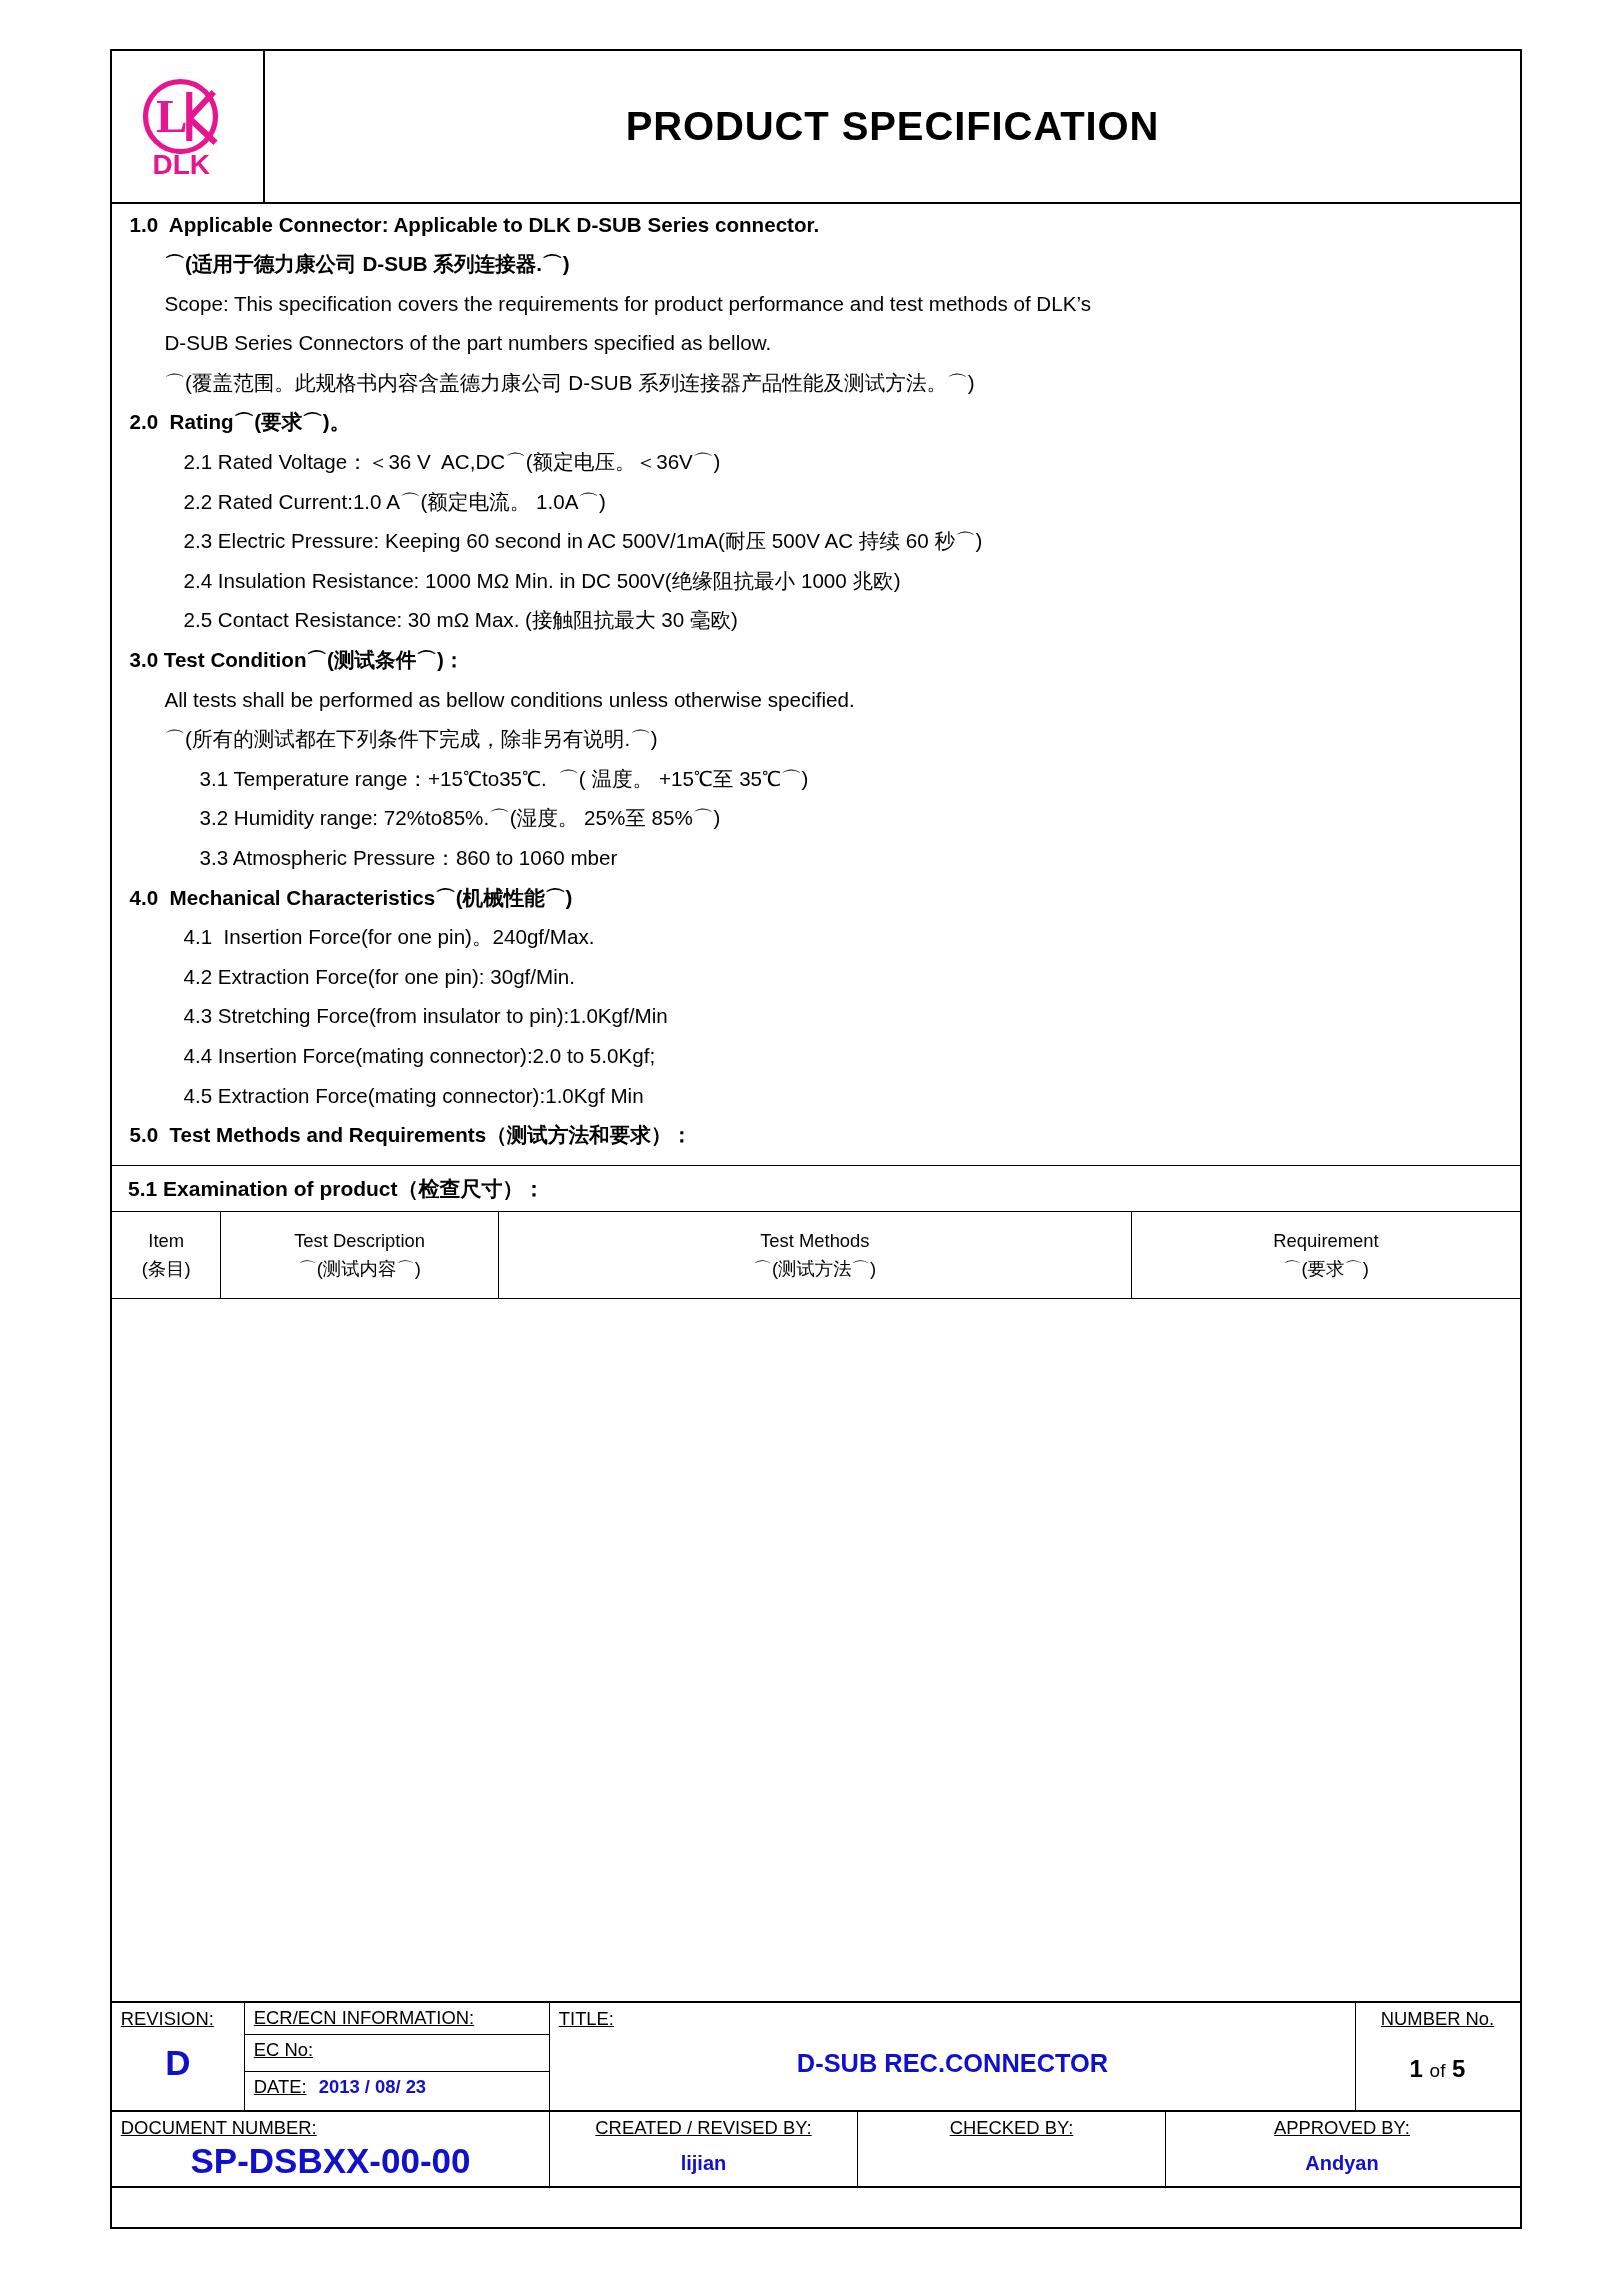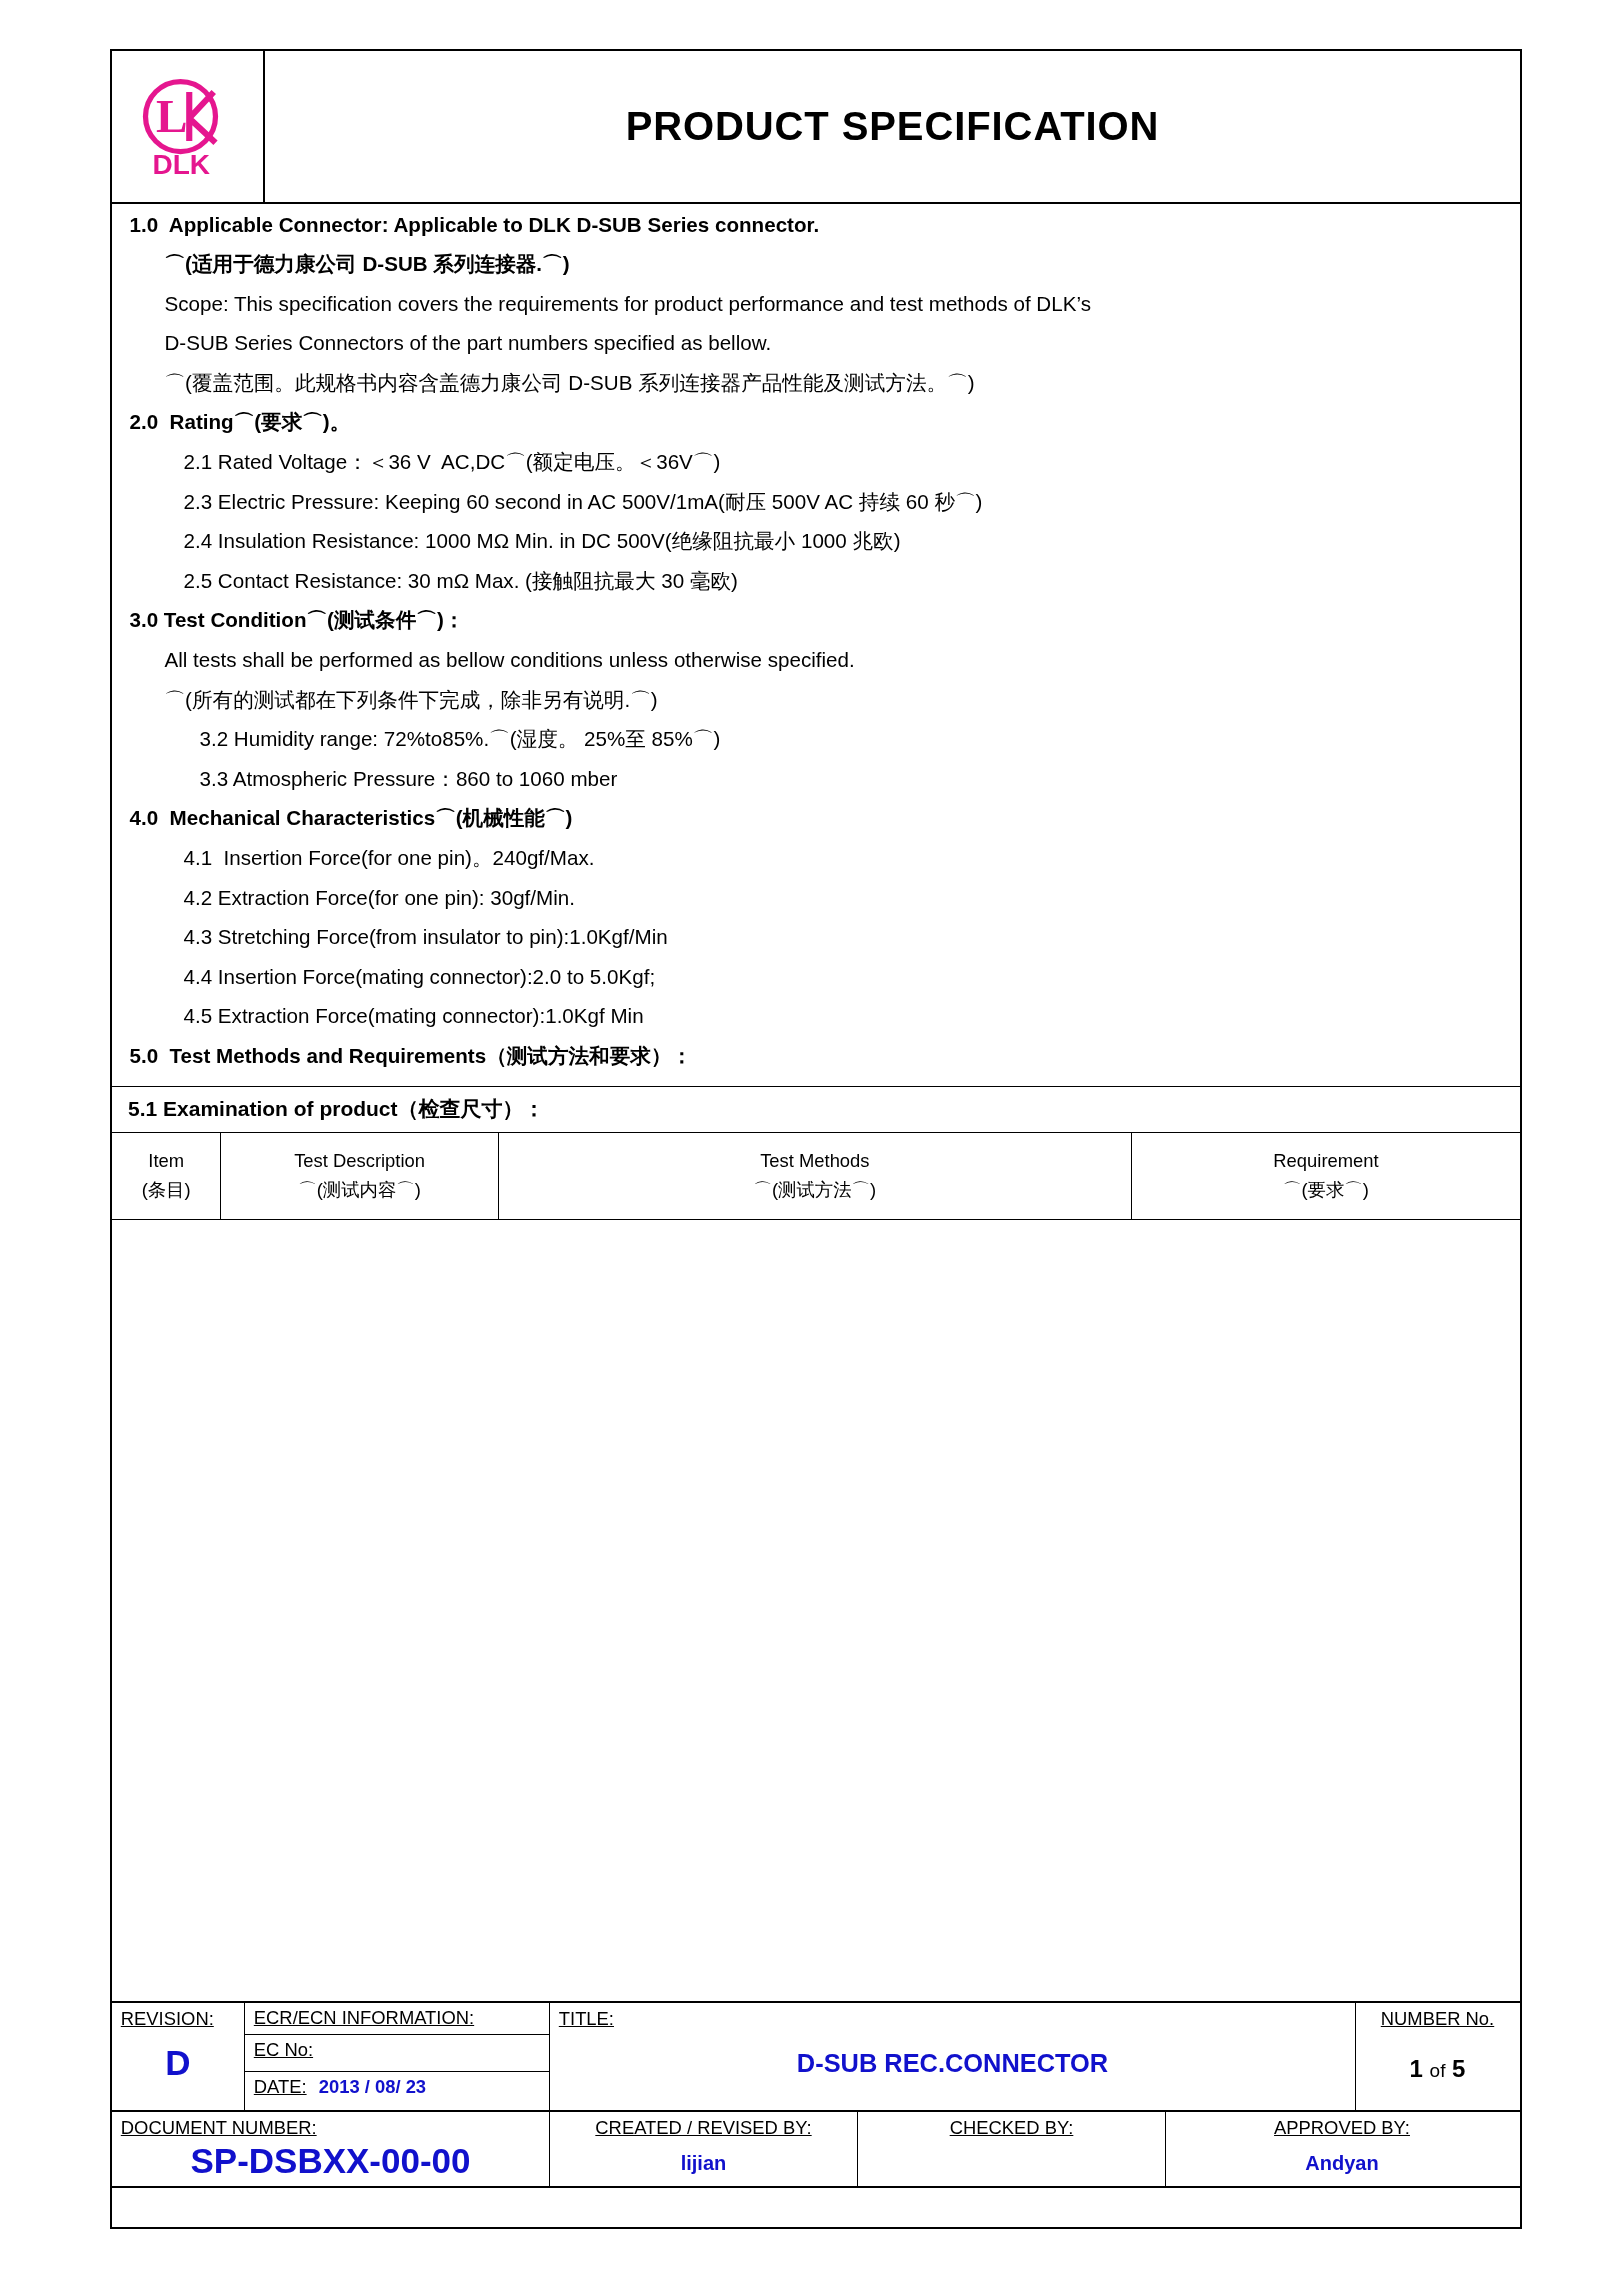--- a/index.html
+++ b/index.html
@@ -199,27 +199,29 @@
     <div class="body">
 
       <div class="ln b">1.0  Applicable Connector: Applicable to DLK D-SUB Series connector.</div>
       <div class="ln b i1">⌒(适用于德力康公司 D-SUB 系列连接器.⌒)</div>
       <div class="ln i1">Scope: This specification covers the requirements for product performance and test methods of DLK’s</div>
       <div class="ln i1">D-SUB Series Connectors of the part numbers specified as bellow.</div>
       <div class="ln i1">⌒(覆盖范围。此规格书内容含盖德力康公司 D-SUB 系列连接器产品性能及测试方法。⌒)</div>
 
       <div class="ln b">2.0  Rating⌒(要求⌒)。</div>
       <div class="ln i2">2.1 Rated Voltage：＜36 V  AC,DC⌒(额定电压。＜36V⌒)</div>
+      <div class="ln i2">2.2 Rated Current:1.0 A⌒(额定电流。 1.0A⌒)</div>
       <div class="ln i2">2.3 Electric Pressure: Keeping 60 second in AC 500V/1mA(耐压 500V AC 持续 60 秒⌒)</div>
       <div class="ln i2">2.4 Insulation Resistance: 1000 MΩ Min. in DC 500V(绝缘阻抗最小 1000 兆欧)</div>
       <div class="ln i2">2.5 Contact Resistance: 30 mΩ Max. (接触阻抗最大 30 毫欧)</div>
 
       <div class="ln b">3.0 Test Condition⌒(测试条件⌒)：</div>
       <div class="ln i1">All tests shall be performed as bellow conditions unless otherwise specified.</div>
       <div class="ln i1">⌒(所有的测试都在下列条件下完成，除非另有说明.⌒)</div>
+      <div class="ln i3">3.1 Temperature range：+15℃to35℃.  ⌒( 温度。 +15℃至 35℃⌒)</div>
       <div class="ln i3">3.2 Humidity range: 72%to85%.⌒(湿度。 25%至 85%⌒)</div>
       <div class="ln i3">3.3 Atmospheric Pressure：860 to 1060 mber</div>
 
       <div class="ln b">4.0  Mechanical Characteristics⌒(机械性能⌒)</div>
       <div class="ln i2">4.1  Insertion Force(for one pin)。240gf/Max.</div>
       <div class="ln i2">4.2 Extraction Force(for one pin): 30gf/Min.</div>
       <div class="ln i2">4.3 Stretching Force(from insulator to pin):1.0Kgf/Min</div>
       <div class="ln i2">4.4 Insertion Force(mating connector):2.0 to 5.0Kgf;</div>
       <div class="ln i2">4.5 Extraction Force(mating connector):1.0Kgf Min</div>
 

